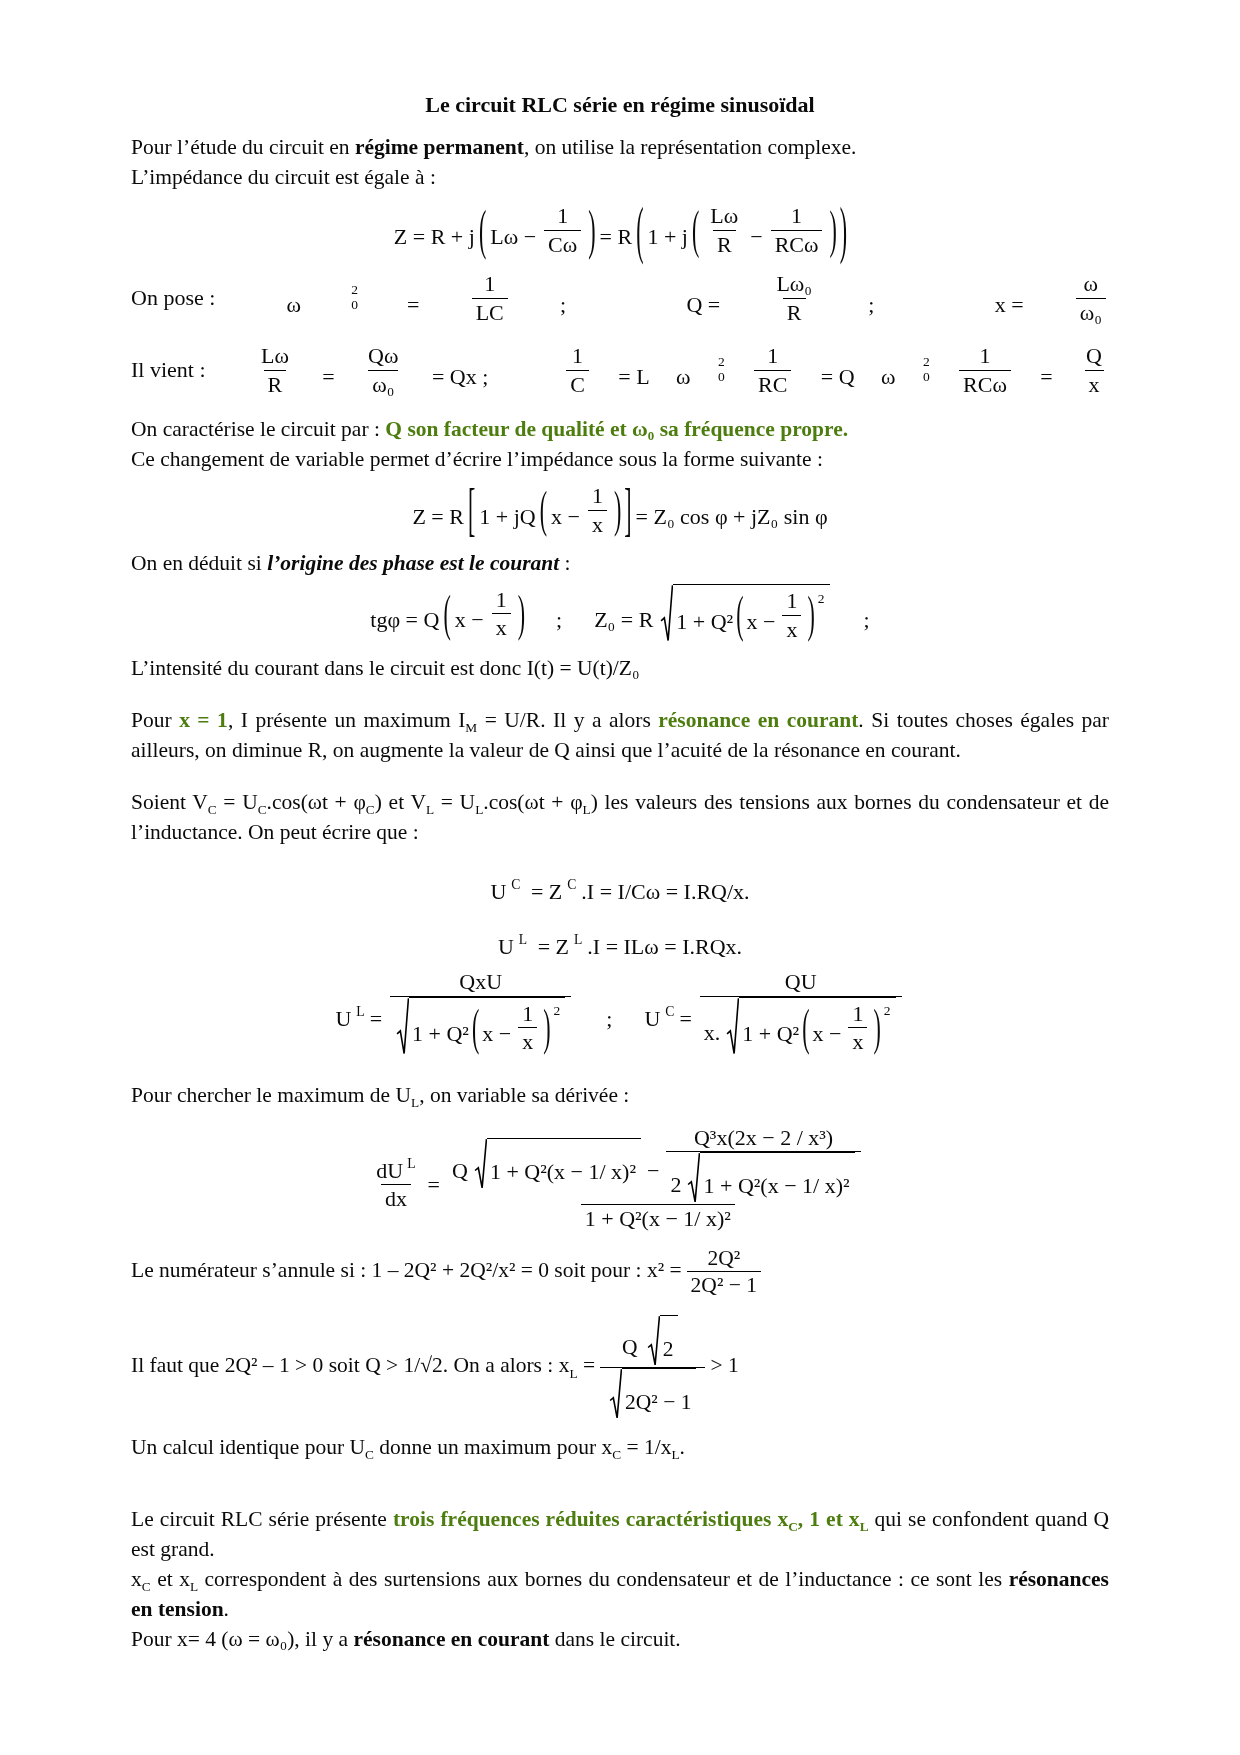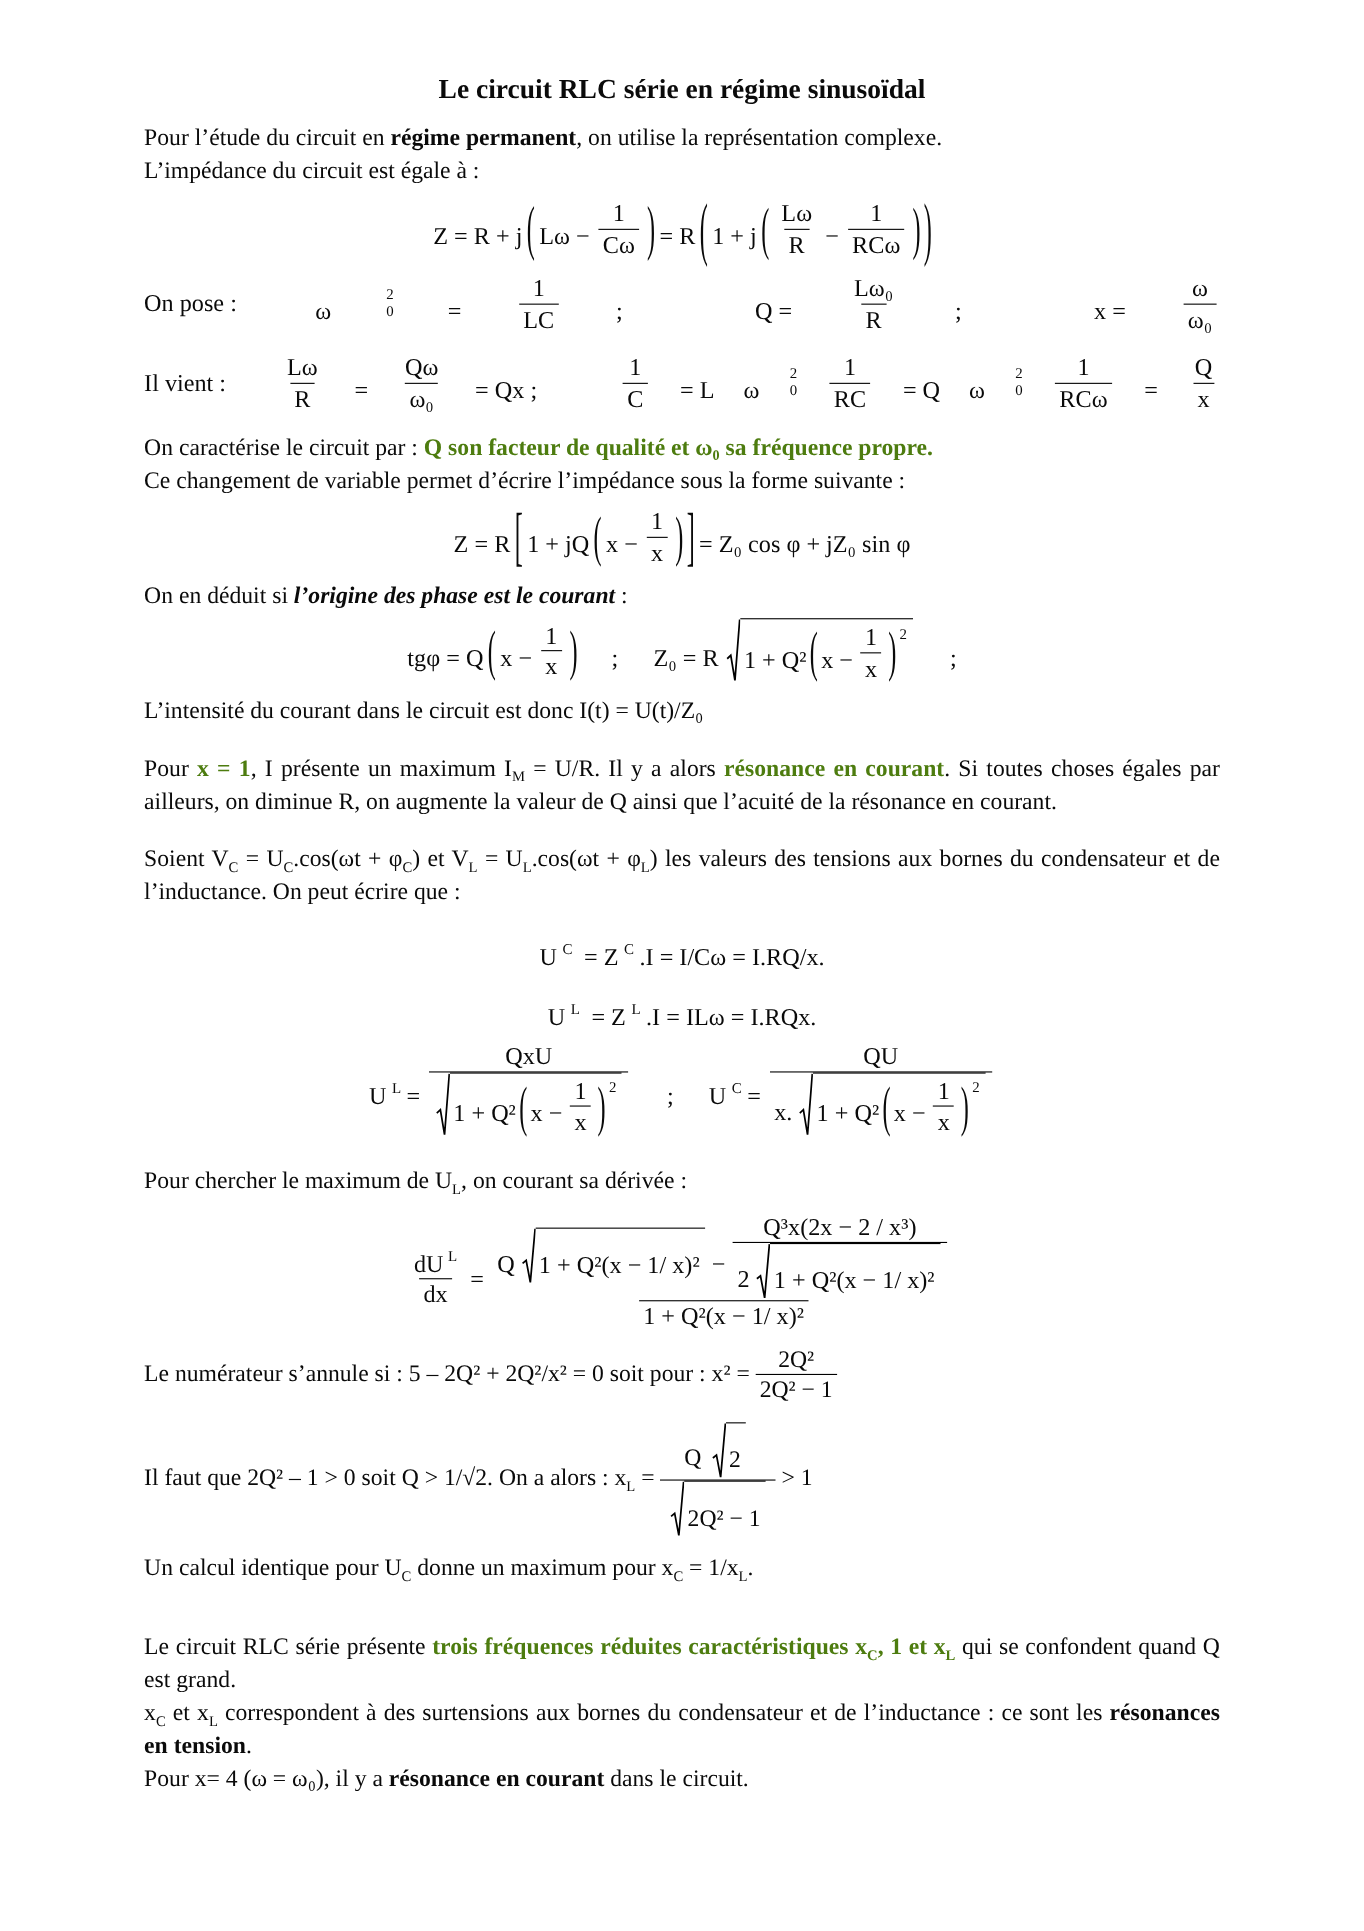--- a/index.html
+++ b/index.html
@@ -4,22 +4,22 @@
 <style>
   * { box-sizing: border-box; }
   html, body { margin: 0; padding: 0; background: #ffffff; }
   .page {
     width: 1240px; height: 1755px; background: #ffffff;
     font-family: "Liberation Serif", serif; color: #0a0a0a;
     overflow: hidden;
   }
   .content { width: 978px; margin-left: 131px; }
   .title {
-    font-size: 25px; font-weight: 700; text-align: center;
-    margin: 0; padding-top: 68px;
+    font-size: 22px; font-weight: 700; text-align: center;
+    margin: 0; padding-top: 92px;
   }
   p.body {
     font-size: 21.5px; line-height: 30px; margin: 0;
     text-align: justify;
   }
   .bold { font-weight: 700; }
   .it { font-style: italic; font-weight: bold; }
   .red { color: #4d7c0f; font-weight: 700; }
   sub { font-size: 0.62em; line-height: 0; }
 
@@ -304,21 +304,21 @@
                   <span class="den">x</span>
                 </span>
               <span class="par" style="--sy:2.3">)</span>
               <span class="sup2">2</span>
             </span>
           </span>
         </span>
       </span>
     </div>
 
-    <p class="body" style="margin-top:24px"><span>Pour chercher le maximum de U</span><sub>L</sub><span>, on courant sa dérivée :</span></p>
+    <p class="body" style="margin-top:24px"><span>Pour chercher le maximum de U</span><sub>L</sub><span>, on variable sa dérivée :</span></p>
 
     <div class="eq" style="margin-top:14px">
       <span class="frac">
         <span class="num">
             <span class="t">dU</span>
             <sub>L</sub>
           </span>
         <span class="den">dx</span>
       </span>
       <span class="t">=</span>
@@ -350,21 +350,21 @@
                     <span class="t">1 + Q²(x − 1/ x)²</span>
                   </span>
               </span>
             </span>
           </span>
         </span>
         <span class="den">1 + Q²(x − 1/ x)²</span>
       </span>
     </div>
 
-    <p class="body ieq" style="margin-top:12px"><span>Le numérateur s’annule si : 5 – 2Q² + 2Q²/x² = 0 soit pour : x² =</span><span class="frac" style="display:inline-flex">
+    <p class="body ieq" style="margin-top:12px"><span>Le numérateur s’annule si : 1 – 2Q² + 2Q²/x² = 0 soit pour : x² =</span><span class="frac" style="display:inline-flex">
           <span class="num">2Q²</span>
           <span class="den">2Q² − 1</span>
         </span></p>
 
     <p class="body ieq" style="margin-top:16px"><span>Il faut que 2Q² – 1 &gt; 0 soit Q &gt; 1/√2. On a alors : x</span><sub>L</sub><span> =</span><span class="frac" style="display:inline-flex">
           <span class="num">
             <span class="t">Q</span>
             <span class="sqrt">
               <span class="sign">
                 <svg viewBox="0 0 12 48" preserveAspectRatio="none">

